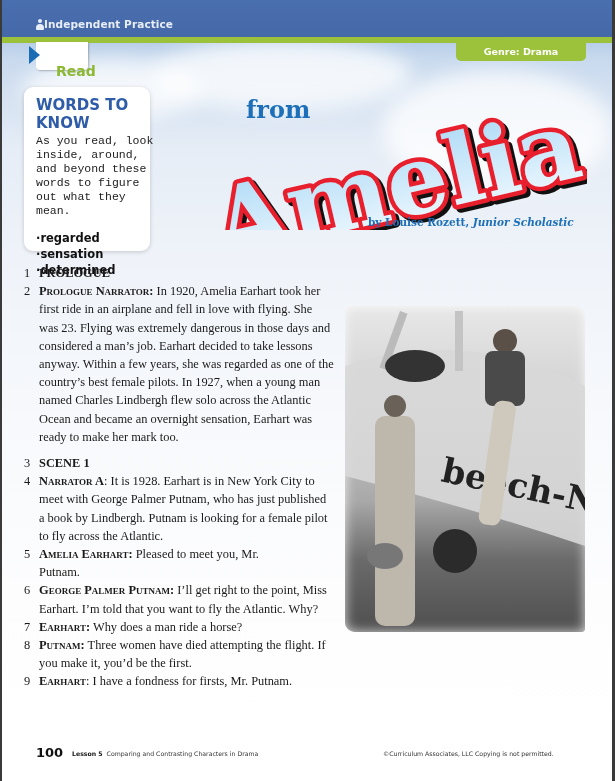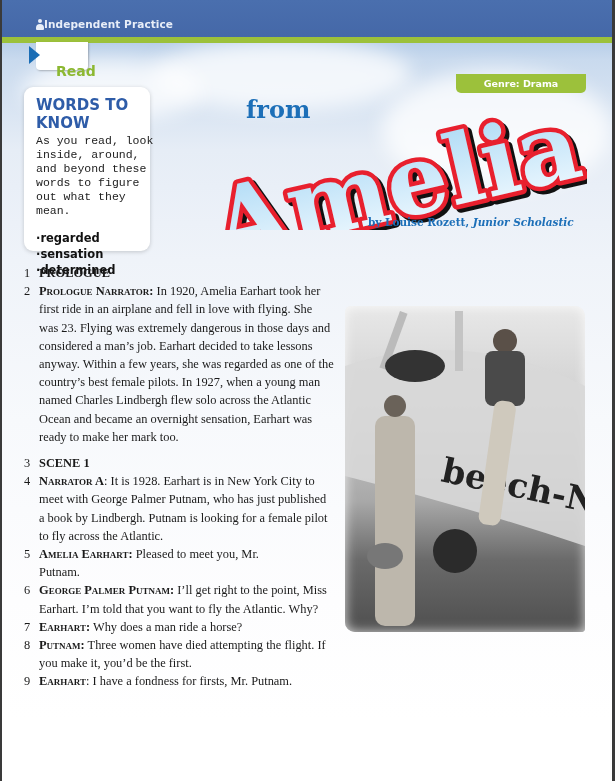--- a/index.html
+++ b/index.html
@@ -31,21 +31,21 @@
     position: absolute; left: 27px; top: 46px; width: 0; height: 0;
     border-top: 9px solid transparent; border-bottom: 9px solid transparent; border-left: 11px solid #1a6db5;
   }
   .read-label {
     position: absolute; left: 54px; top: 63px; color: #8cb832;
     font-family: "DejaVu Sans", sans-serif; font-weight: bold; font-size: 14px;
   }
   .genre-tab {
     position: absolute; left: 454px; top: 42px; width: 130px; height: 19px; background: #9cc13b;
     border-radius: 0 0 5px 5px; color: #fff; text-align: center;
-    font-family: "DejaVu Sans", sans-serif; font-weight: bold; font-size: 9.5px; line-height: 19px; margin-top: 32px;
+    font-family: "DejaVu Sans", sans-serif; font-weight: bold; font-size: 9.5px; line-height: 19px;
   }
   .words-box {
     position: absolute; left: 22px; top: 87px; width: 126px; height: 164px; background: #fff;
     border-radius: 9px; box-shadow: 0 1px 4px rgba(0,0,0,0.18); padding: 9px 0 0 12px;
   }
   .words-title { color: #2e5ca8; font-family: "DejaVu Sans", sans-serif; font-weight: bold; font-size: 15px; margin-bottom: 2px; }
   .words-desc { color: #222; font-family: Liberation Mono, monospace; font-size: 11.5px; line-height: 14px; width: 118px; }
   .words-list { margin-top: 12px; list-style: none; }
   .words-list li { color: #111; font-family: "DejaVu Sans", sans-serif; font-weight: bold; font-size: 11.5px; line-height: 16px; }
   .words-list li::before { content: "\00B7 "; }
@@ -189,13 +189,18 @@
         <circle cx="50" cy="100" r="11" fill="#6a6259"></circle>
         <circle cx="160" cy="35" r="12" fill="#5a5048"></circle>
         <rect x="140" y="45" width="40" height="55" rx="8" fill="#4a4a4a"></rect>
         <rect x="150" y="95" width="22" height="125" rx="8" fill="#cfc9bd" transform="rotate(8 160 95)"></rect>
         <ellipse cx="40" cy="250" rx="18" ry="13" fill="#777"></ellipse>
       </svg>
     </div>
   </div>
 
 
+  <div class="footer">
+    <span class="page-num">100</span>
+    <span class="lesson"><b>Lesson 5</b>&nbsp; <span>Comparing and Contrasting Characters in Drama</span></span>
+    <span class="copyright">©Curriculum Associates, LLC    Copying is not permitted.</span>
+  </div>
 </div>
 
 </body></html>

